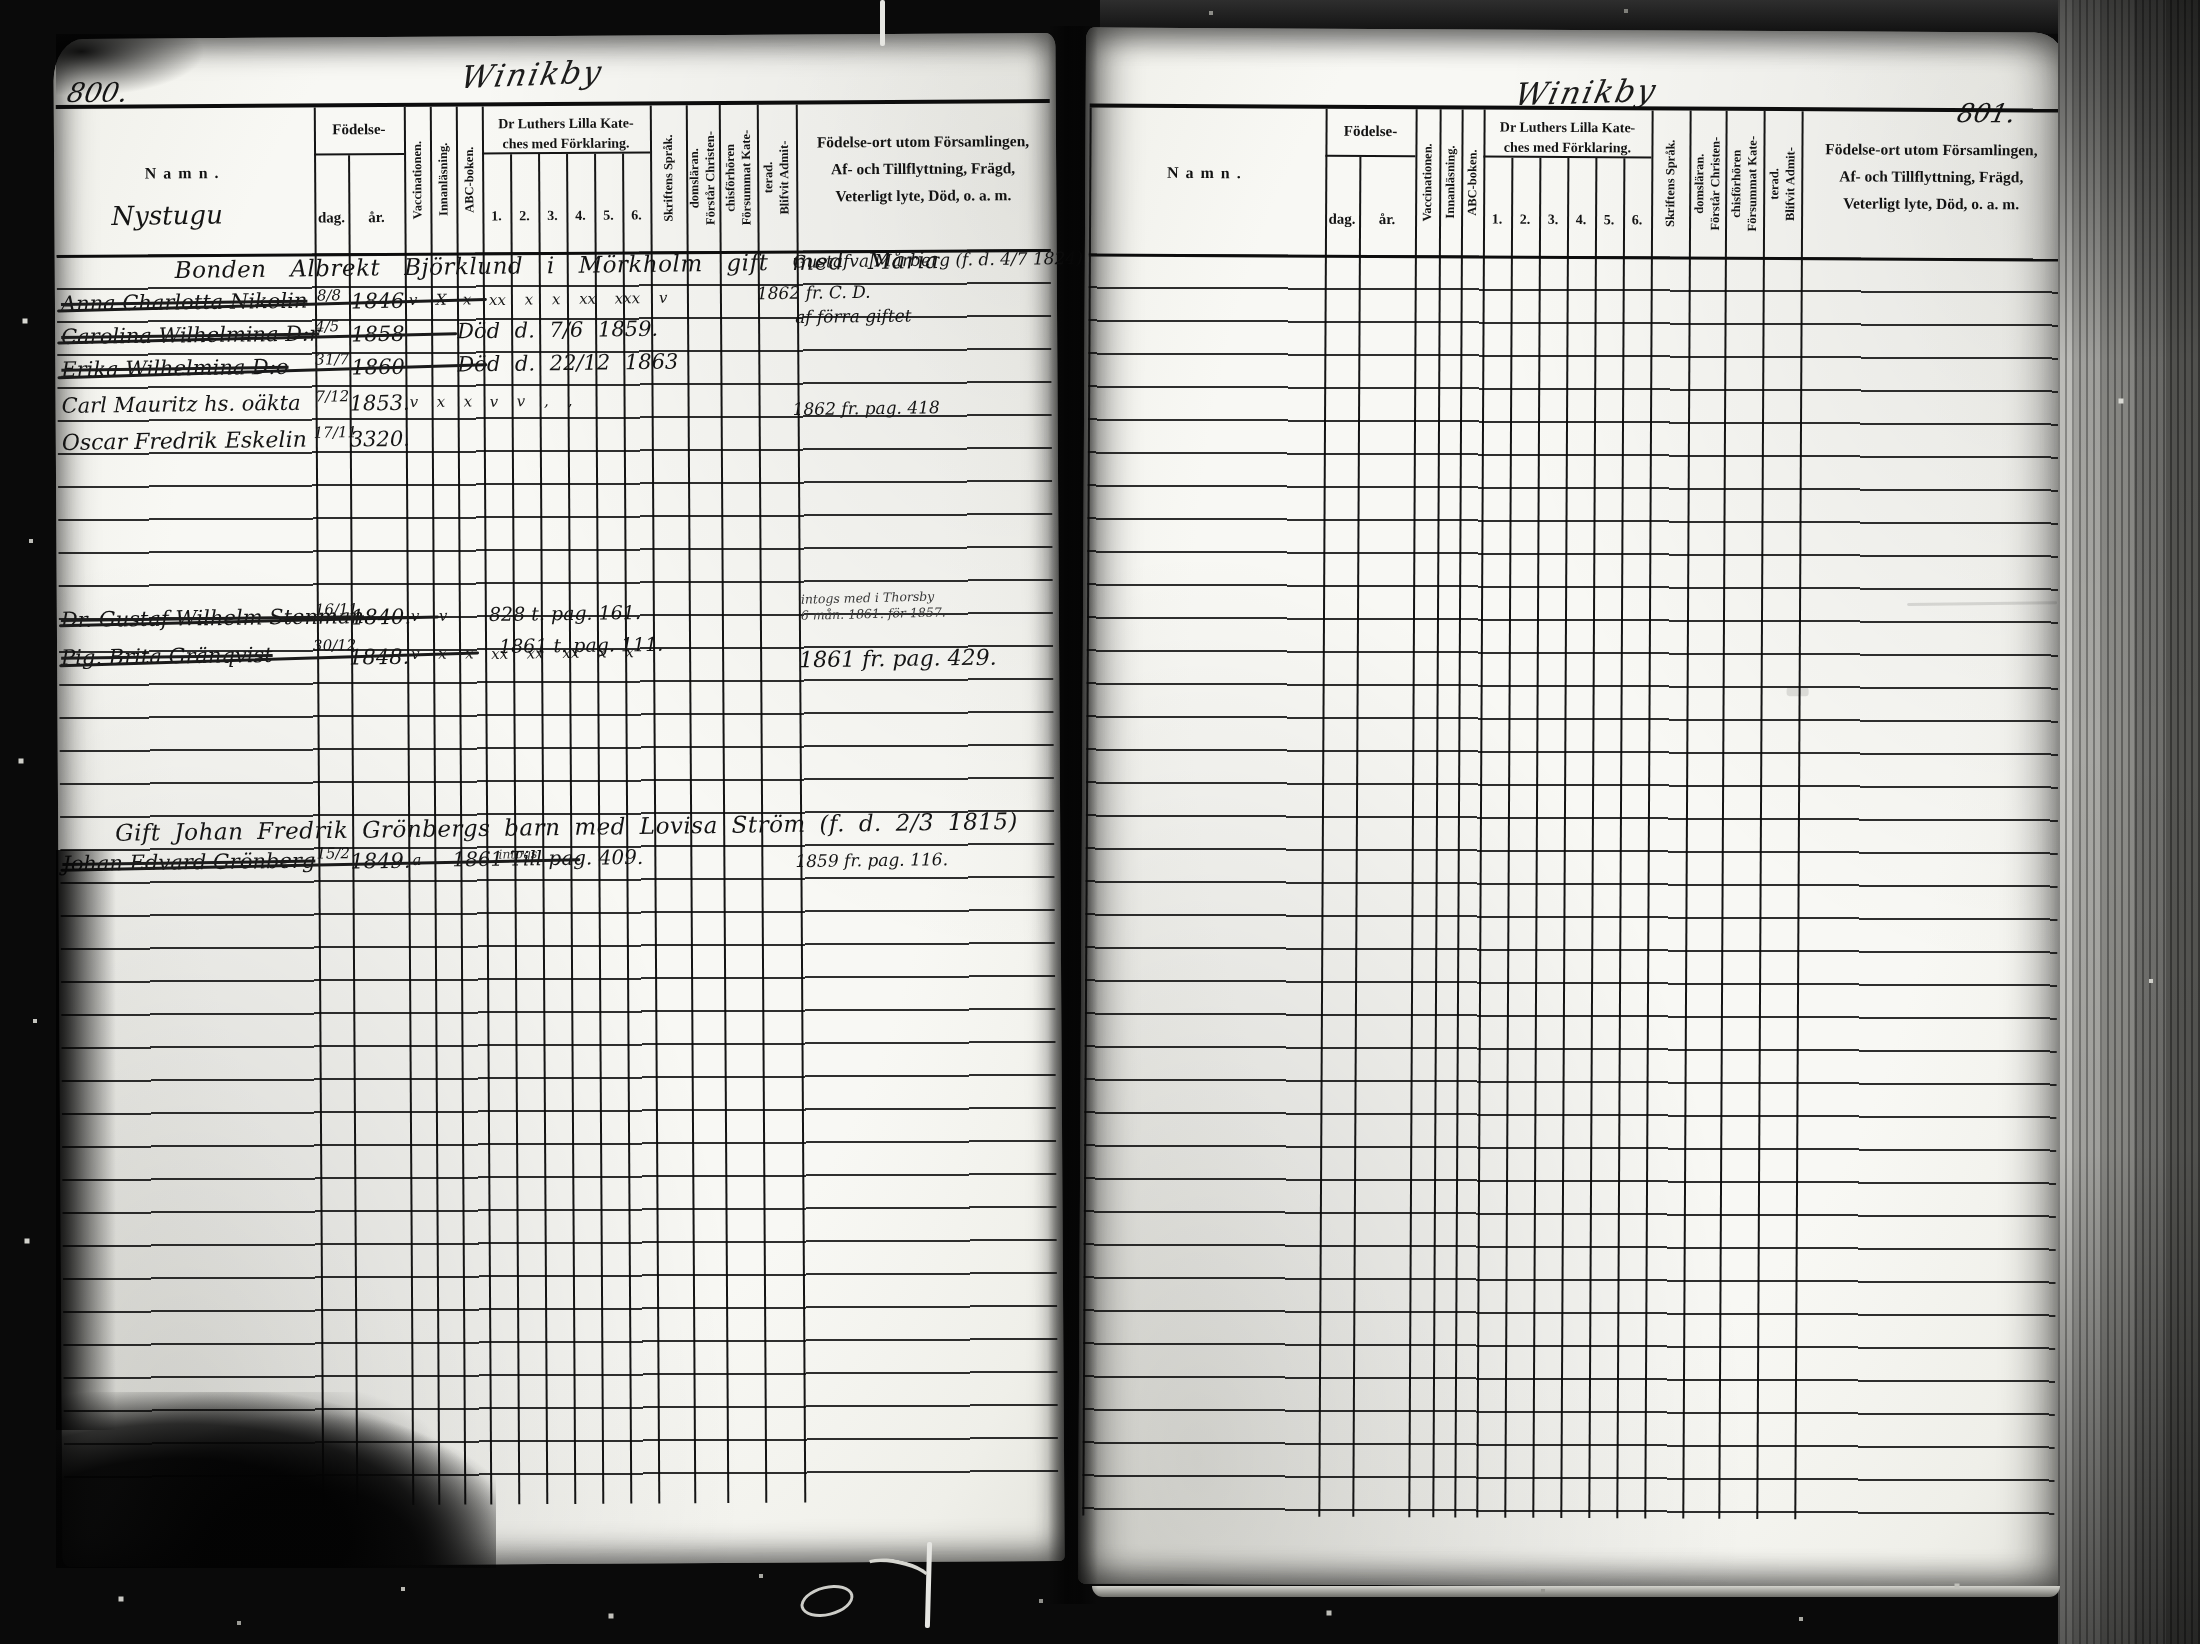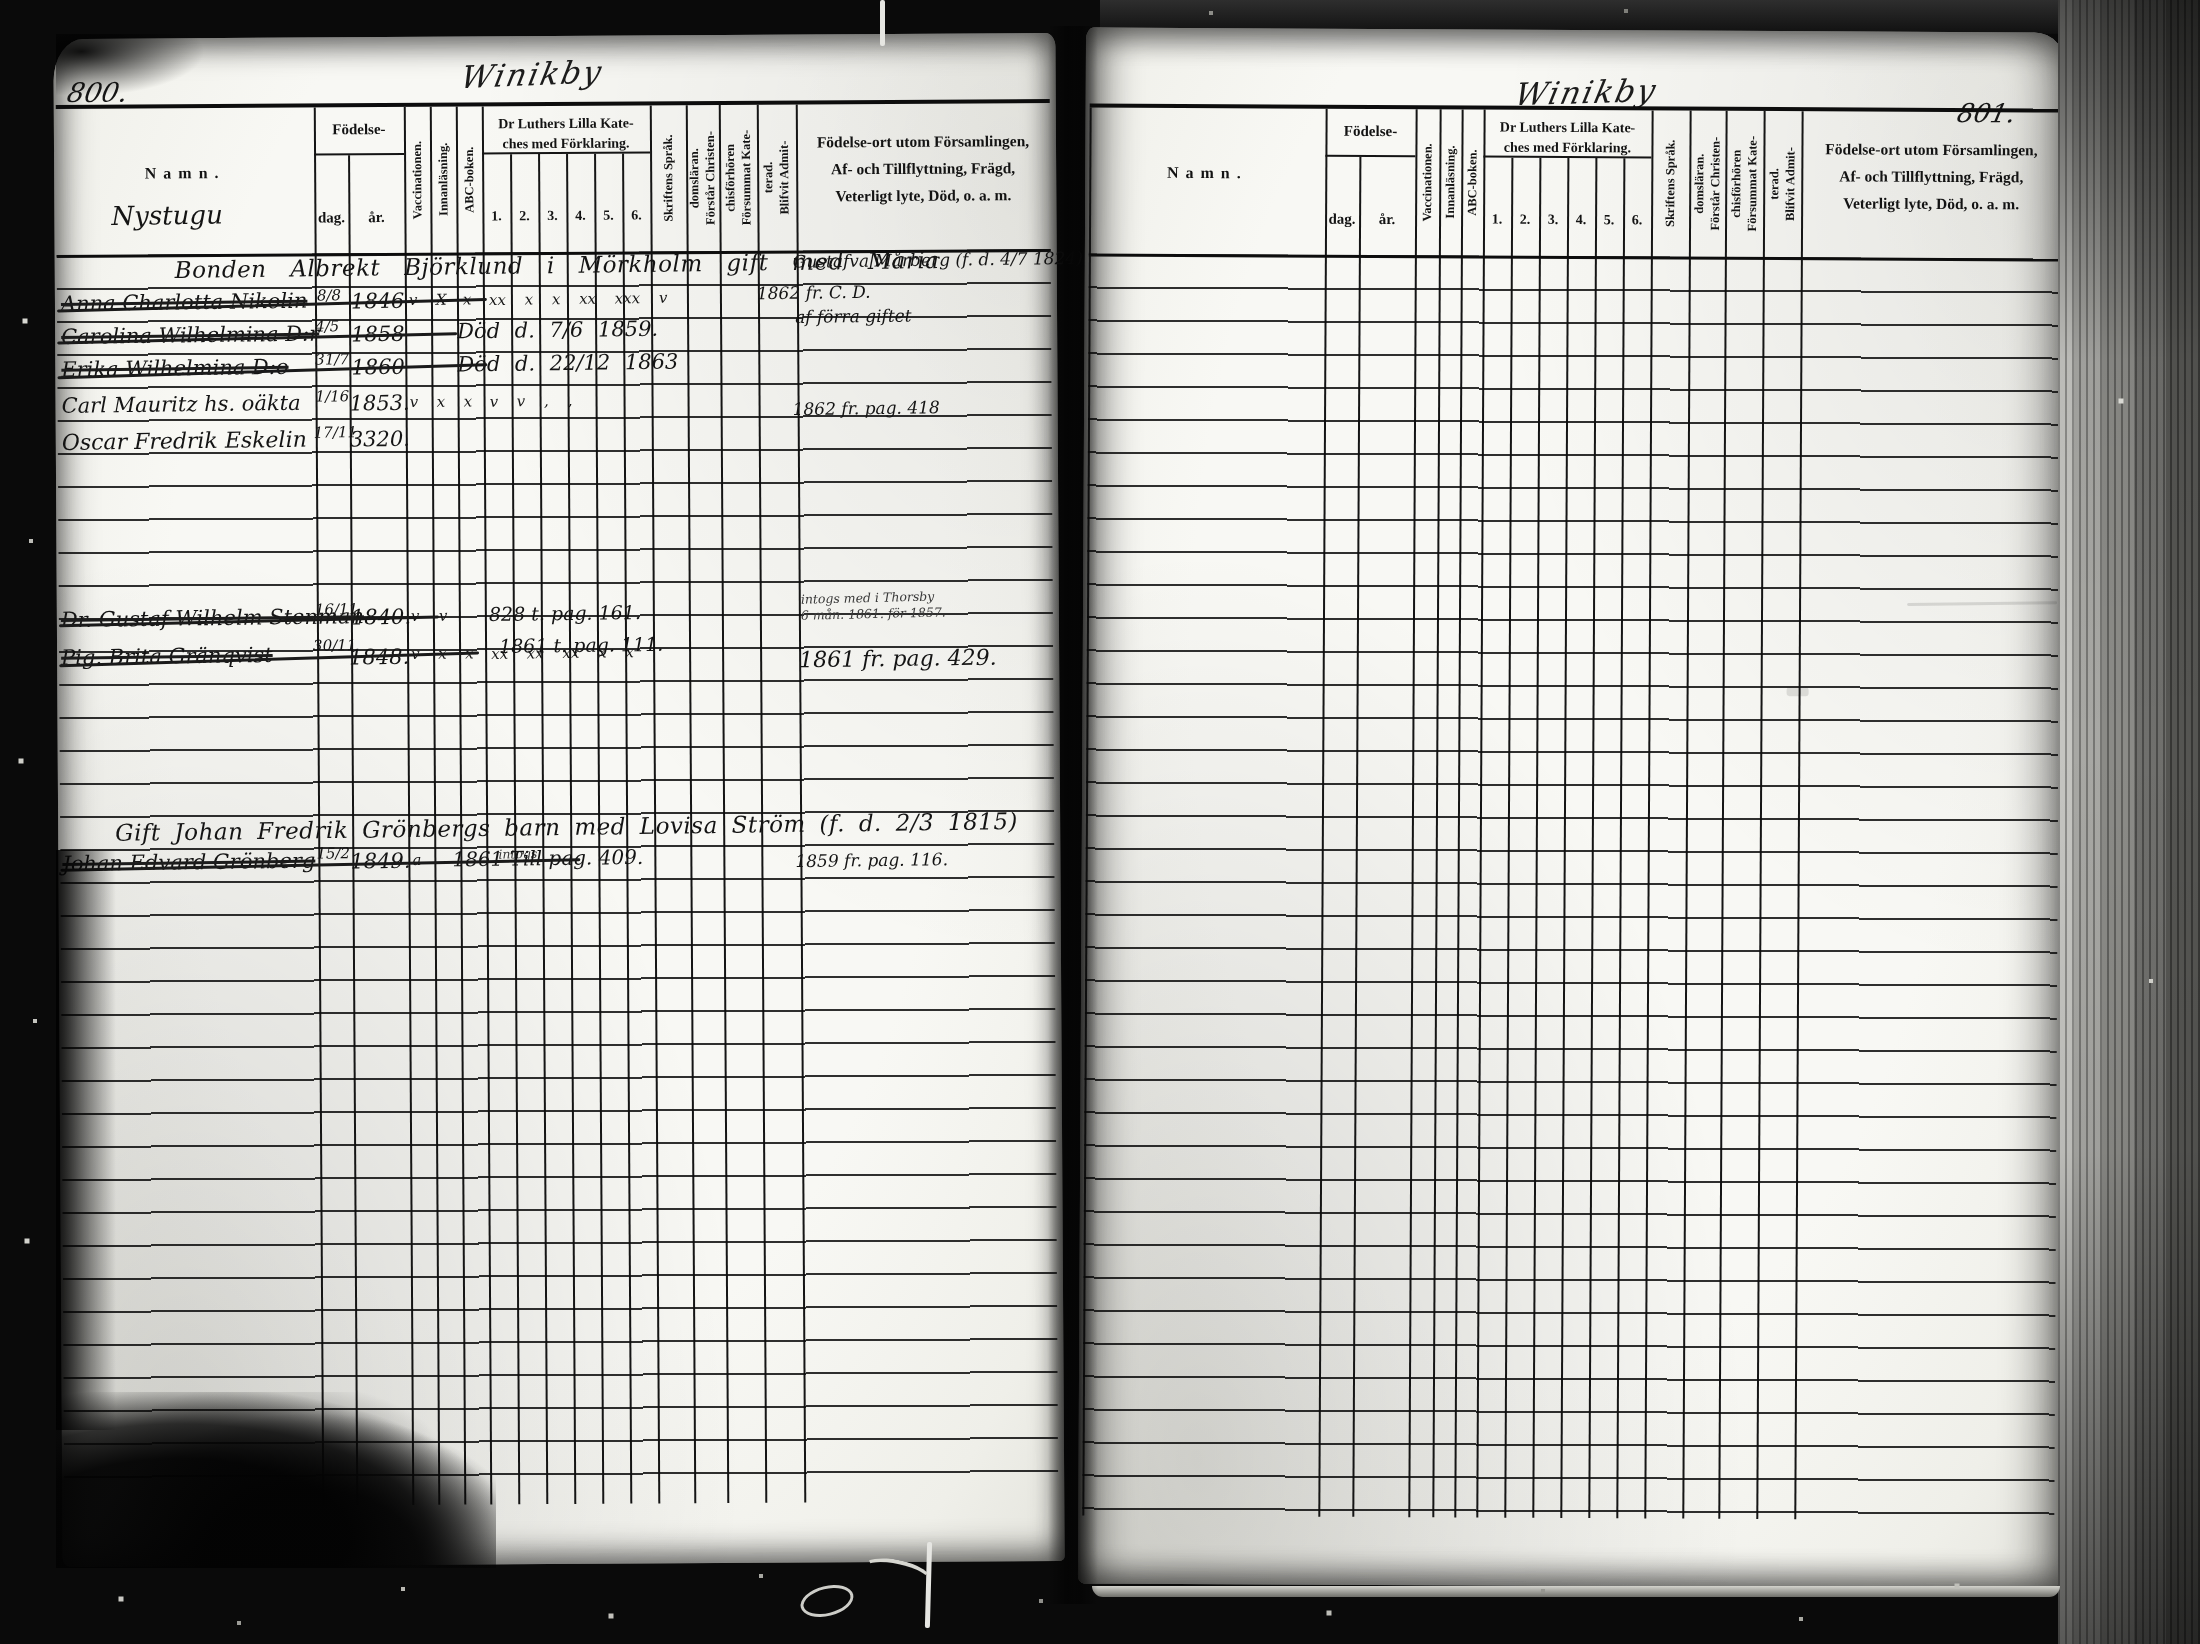--- a/index.html
+++ b/index.html
@@ -202,21 +202,21 @@
         <div class="hw mid" style="left:400px;top:66px">Död  d. 7/6  1859.</div>
         <div class="strike" style="left:0;top:83px;width:400px;transform:rotate(-1deg)"></div>
 
         <div class="hw struck" style="left:4px;top:102px">Erika Wilhelmina  D:o</div>
         <div class="hw frac" style="left:258px;top:97px">31/7</div>
         <div class="hw" style="left:294px;top:102px">1860</div>
         <div class="hw mid" style="left:400px;top:99px">Död  d. 22/12  1863</div>
         <div class="strike" style="left:0;top:116px;width:430px;transform:rotate(-1.4deg)"></div>
 
         <div class="hw" style="left:4px;top:138px">Carl Mauritz  hs. oäkta</div>
-        <div class="hw frac" style="left:258px;top:134px">1/16</div>
+        <div class="hw frac" style="left:258px;top:134px">7/12</div>
         <div class="hw" style="left:292px;top:138px">1853.</div>
         <div class="hw mark" style="left:352px;top:140px">v</div>
         <div class="hw mark" style="left:379px;top:140px">x</div>
         <div class="hw mark" style="left:406px;top:140px">x</div>
         <div class="hw mark" style="left:432px;top:140px">v  v  ,  ,</div>
         <div class="hw remk" style="left:735px;top:148px">1862 fr. pag. 418</div>
 
         <div class="hw" style="left:4px;top:174px;font-size:22px">Oscar Fredrik Eskelin</div>
         <div class="hw frac" style="left:256px;top:170px">17/11</div>
         <div class="hw" style="left:292px;top:174px">3320.</div>
@@ -226,21 +226,21 @@
         <div class="hw" style="left:292px;top:352px">1840.</div>
         <div class="hw mark" style="left:352px;top:354px">v</div>
         <div class="hw mark" style="left:380px;top:354px">v</div>
         <div class="hw" style="left:430px;top:350px;font-size:19px">828  t. pag. 161.</div>
         <div class="hw" style="left:440px;top:382px;font-size:19px">1861 t. pag. 111.</div>
         <div class="hw tiny" style="left:742px;top:340px">intogs med i Thorsby</div>
         <div class="hw tiny" style="left:742px;top:356px">6 mån. 1861. för 1857.</div>
         <div class="strike" style="left:0;top:366px;width:380px;transform:rotate(-1deg)"></div>
 
         <div class="hw struck" style="left:2px;top:390px">Pig. Brita Gränqvist</div>
-        <div class="hw frac" style="left:254px;top:383px">30/11</div>
+        <div class="hw frac" style="left:254px;top:383px">30/12</div>
         <div class="hw" style="left:290px;top:392px">1848.</div>
         <div class="hw mark" style="left:352px;top:392px">v</div>
         <div class="hw mark" style="left:379px;top:392px">x</div>
         <div class="hw mark" style="left:406px;top:392px">x</div>
         <div class="hw mark" style="left:432px;top:392px">xx  xx  xx  x  x</div>
         <div class="hw" style="left:740px;top:396px;font-size:22px">1861 fr. pag. 429.</div>
         <div class="strike" style="left:0;top:404px;width:420px;transform:rotate(-1.4deg)"></div>
 
         <div class="hw big" style="left:55px;top:562px;word-spacing:6px">Gift Johan Fredrik Grönbergs barn med Lovisa Ström (f. d. 2/3 1815)</div>
         <div class="hw tiny" style="left:438px;top:594px">intogs</div>

